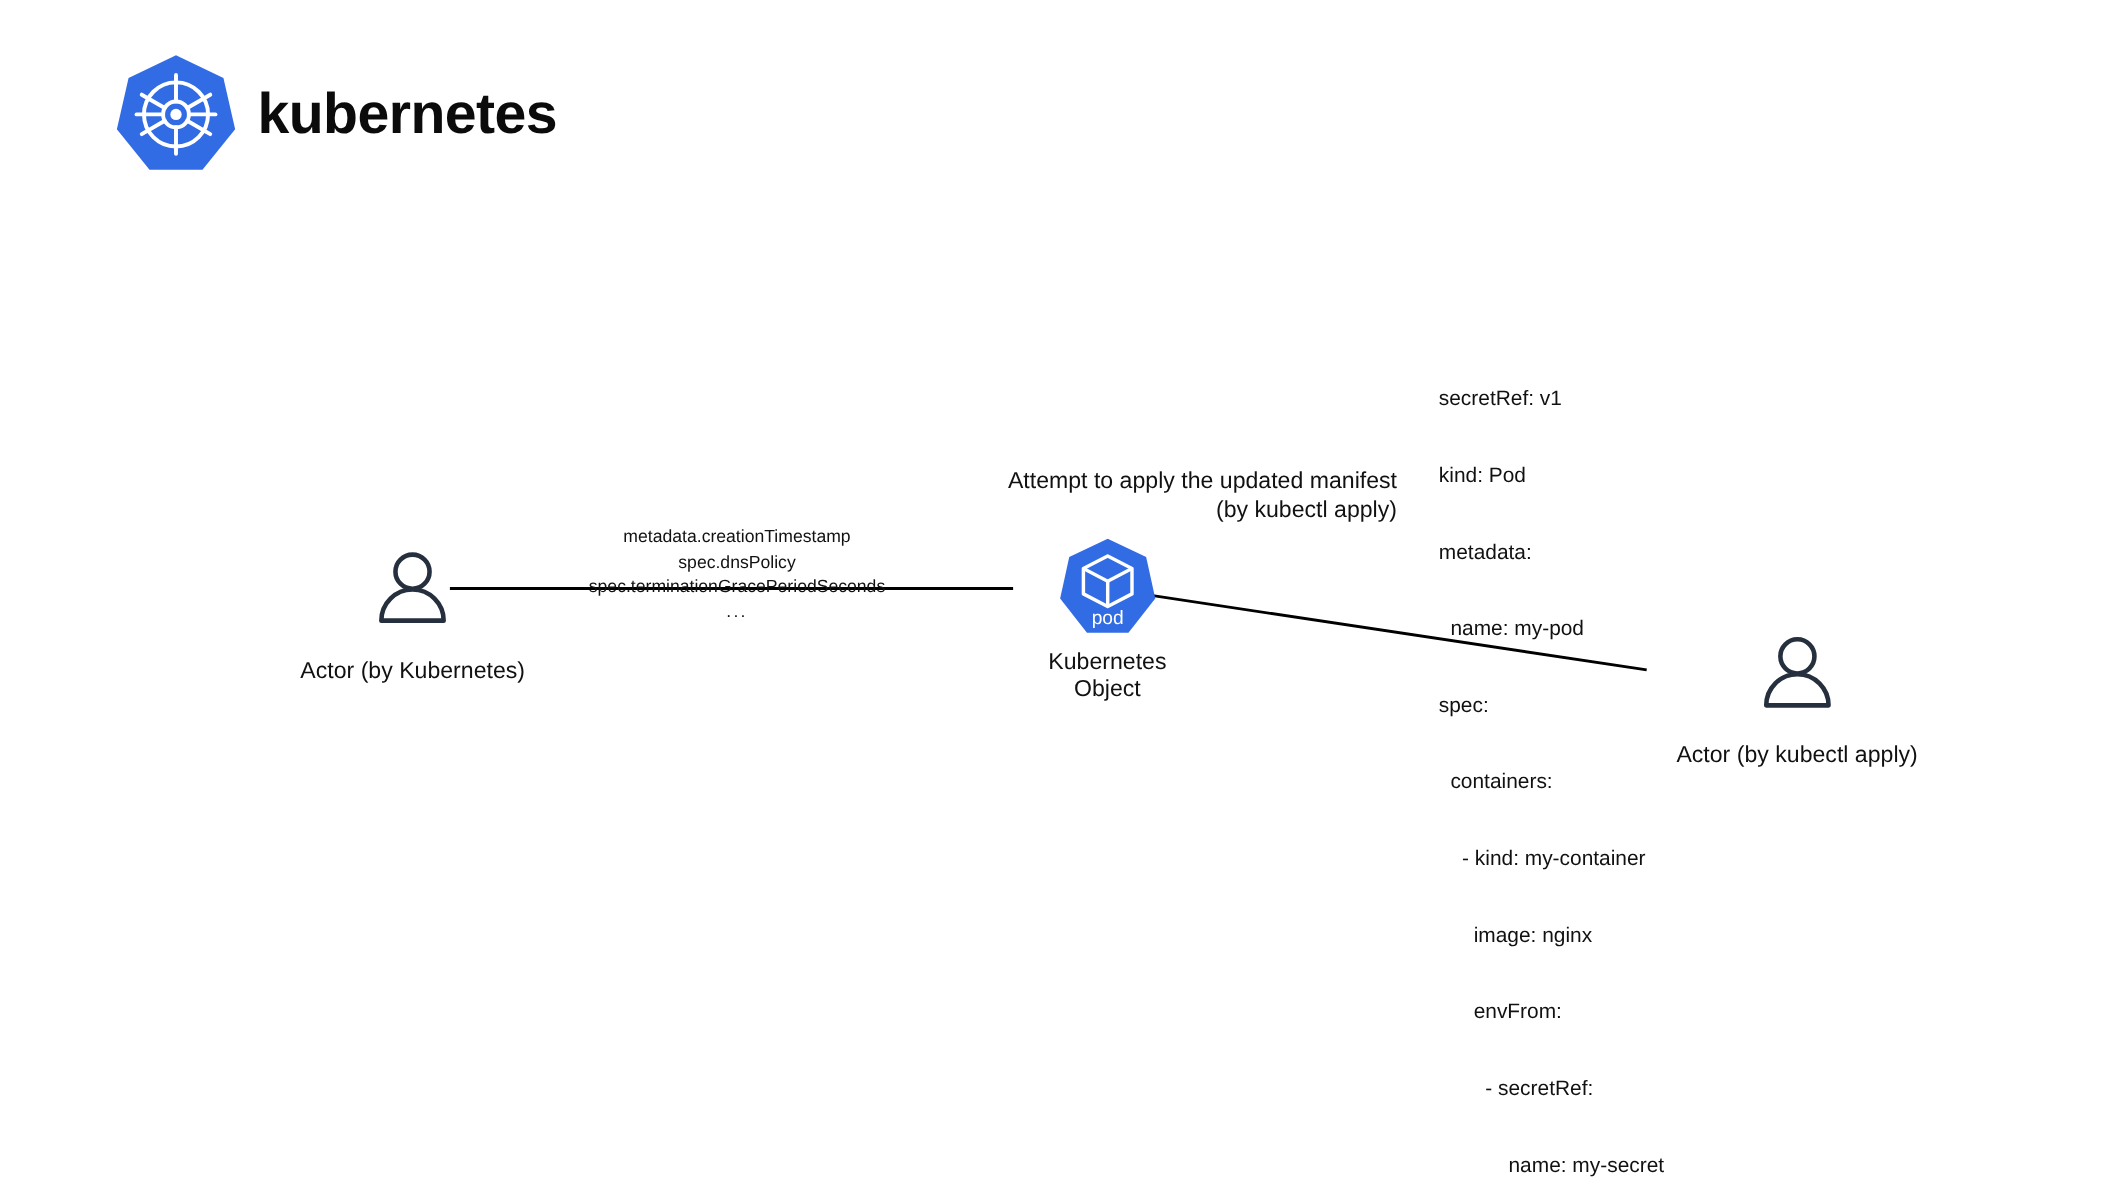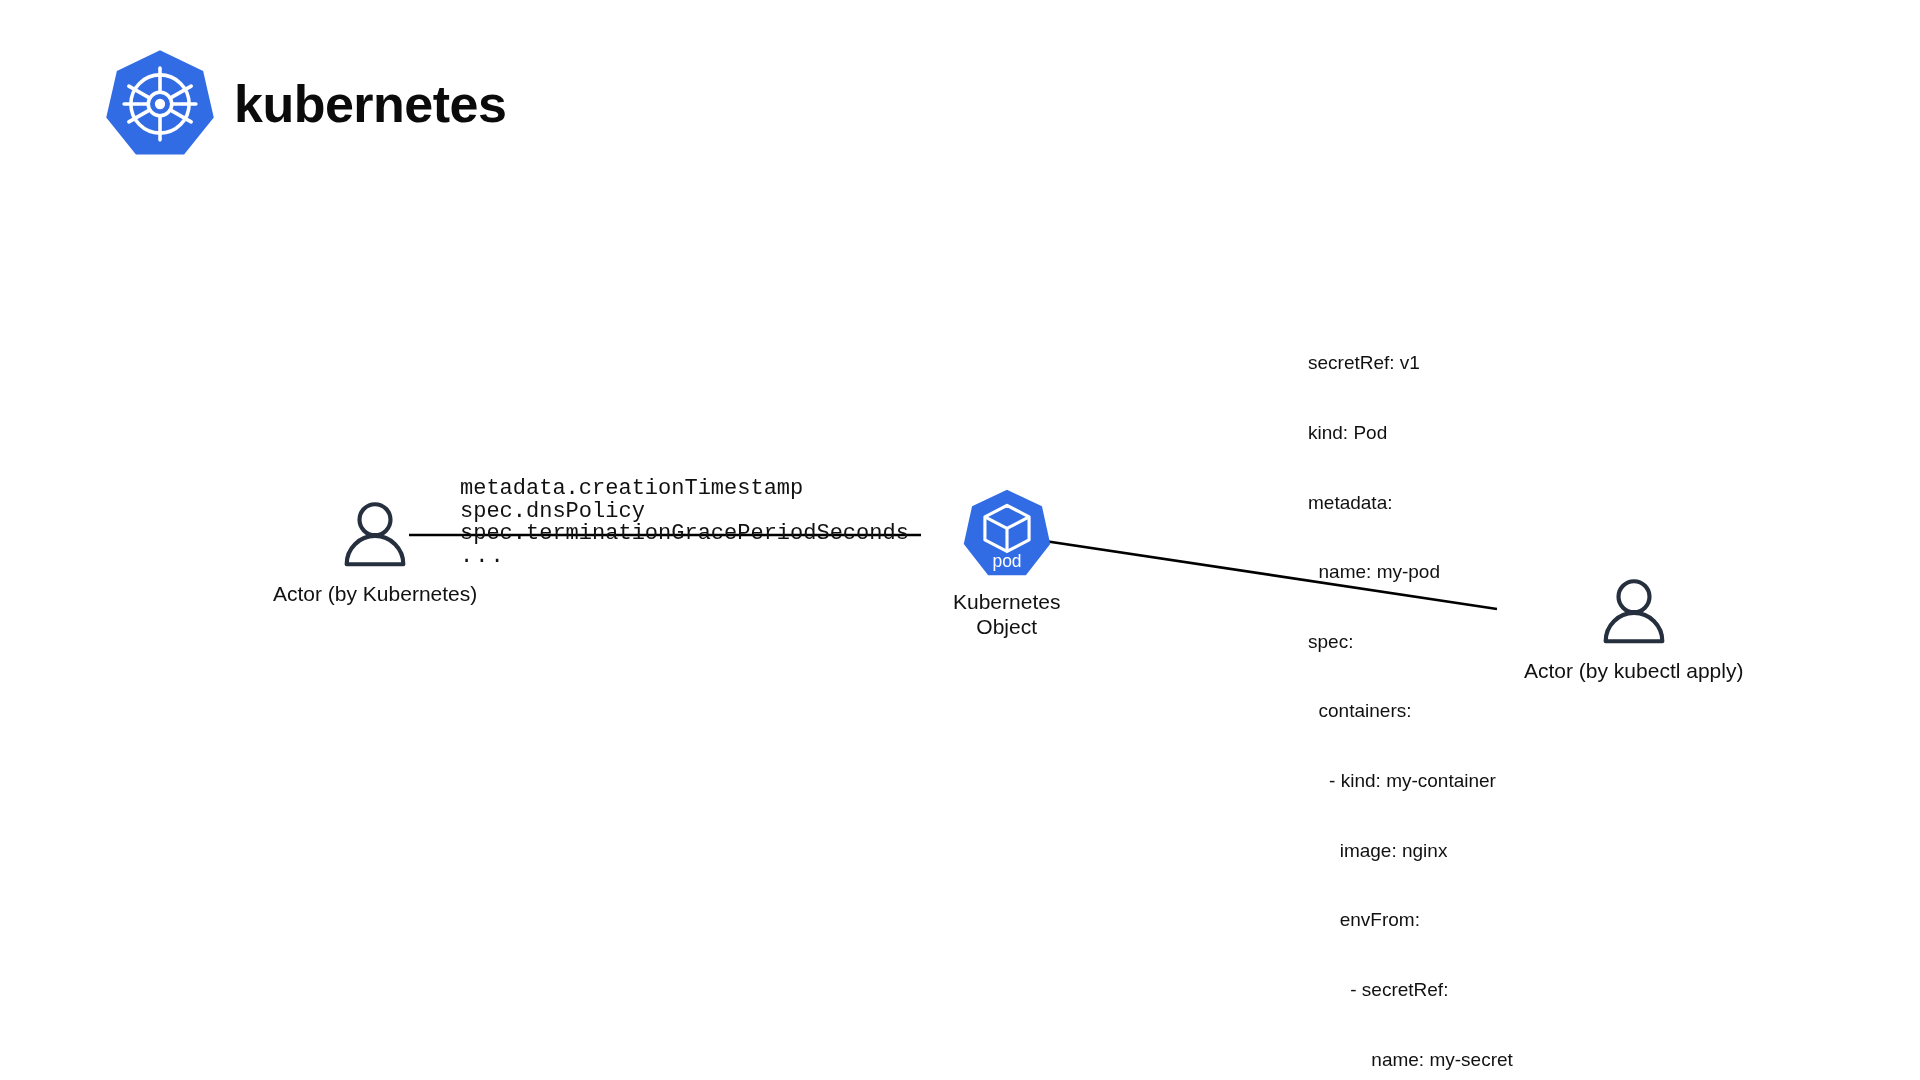--- a/index.html
+++ b/index.html
@@ -56,20 +56,21 @@
     height: 1080px;
     pointer-events: none;
   }
 
   
   .actor {
     position: absolute;
     display: flex;
     flex-direction: column;
     align-items: center;
+    gap: 16px;
   }
   .actor-icon {
     width: 74px;
     height: 74px;
     display: block;
   }
   .actor-label {
     margin-top: 12px;
     font-size: 21px;
     color: #111111;
@@ -102,24 +103,24 @@
     text-align: center;
     white-space: pre-line;
   }
 
   
   #field-list {
     position: absolute;
     left: 460px;
     top: 478px;
     width: 420px;
-    font-size: 22px;
+    text-align: center;
+    font-size: 16px;
     line-height: 22.5px;
     color: #111111;
-    font-family: Liberation Mono, monospace;
   }
   #field-list .field-row { white-space: nowrap; }
   #field-list .field-ellipsis { letter-spacing: 2px; }
 
   
   #apply-caption {
     position: absolute;
     left: 620px;
     top: 425px;
     width: 650px;
@@ -216,20 +217,24 @@
 Object</span>
   </div>
 
   <div id="field-list">
     <div class="field-row">metadata.creationTimestamp</div>
     <div class="field-row">spec.dnsPolicy</div>
     <div class="field-row">spec.terminationGracePeriodSeconds</div>
     <div class="field-row field-ellipsis">...</div>
   </div>
 
+  <div id="apply-caption">
+    <div>Attempt to apply the updated manifest</div>
+    <div>(by kubectl apply)</div>
+  </div>
 
   <div id="manifest">
     <div class="yaml-line">secretRef: v1</div>
     <div class="yaml-line">kind: Pod</div>
     <div class="yaml-line">metadata:</div>
     <div class="yaml-line">  name: my-pod</div>
     <div class="yaml-line">spec:</div>
     <div class="yaml-line">  containers:</div>
     <div class="yaml-line">    - kind: my-container</div>
     <div class="yaml-line">      image: nginx</div>

